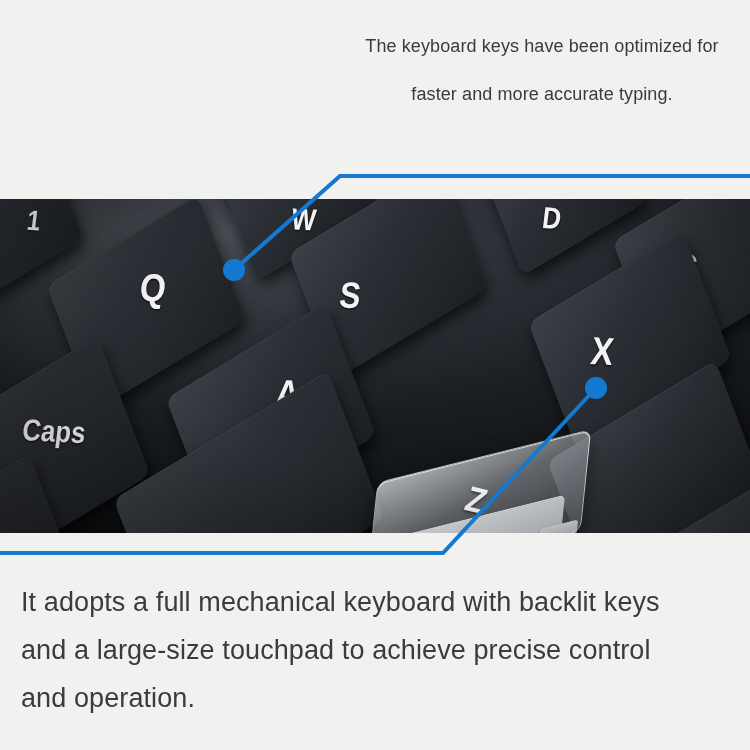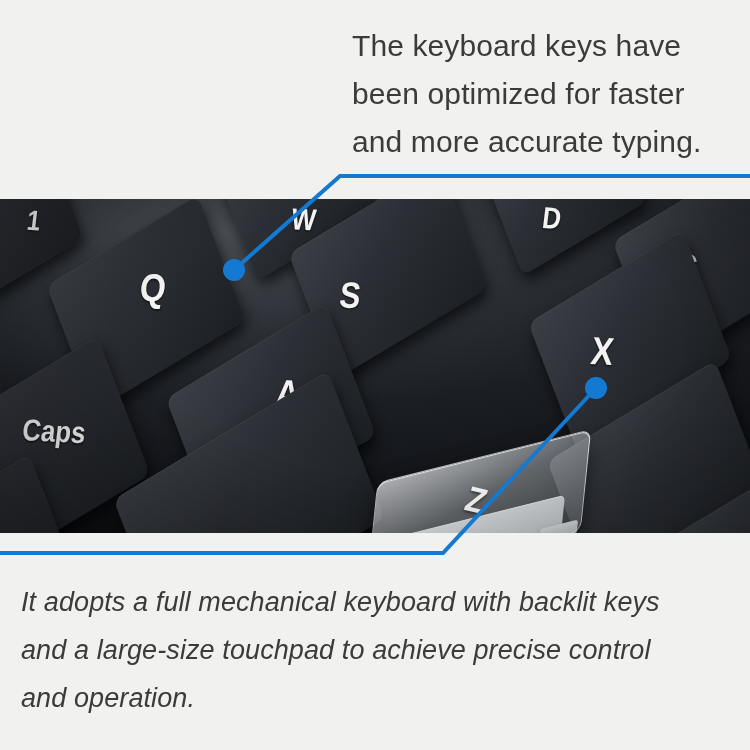--- a/index.html
+++ b/index.html
@@ -6,27 +6,27 @@
   body{
     width:750px;height:750px;overflow:hidden;
     background:#f1f1f0;
     font-family:"Liberation Sans","DejaVu Sans",sans-serif;
   }
   .page{position:relative;width:750px;height:750px;background:#f1f1f0;}
 
   
   .copy-top{
     position:absolute;left:352px;top:22px;width:380px;
-    font-size:30px;line-height:48px;color:#3b3b3b;
-    letter-spacing:.1px;font-weight:400;
+    font-size:18px;line-height:48px;color:#3b3b3b;
+    letter-spacing:.1px;font-weight:400;text-align:center;
   }
   .copy-bottom{
     position:absolute;left:21px;top:578px;width:660px;
     font-size:27px;line-height:48px;color:#3b3b3b;
-    letter-spacing:.1px;font-weight:400;font-style:italic;
+    letter-spacing:.1px;font-weight:400;
   }
 
   
   .photo{
     position:absolute;left:0;top:199px;width:750px;height:334px;
     overflow:hidden;background:#101114;
   }
   .photo .bg{
     position:absolute;inset:0;
     background:

